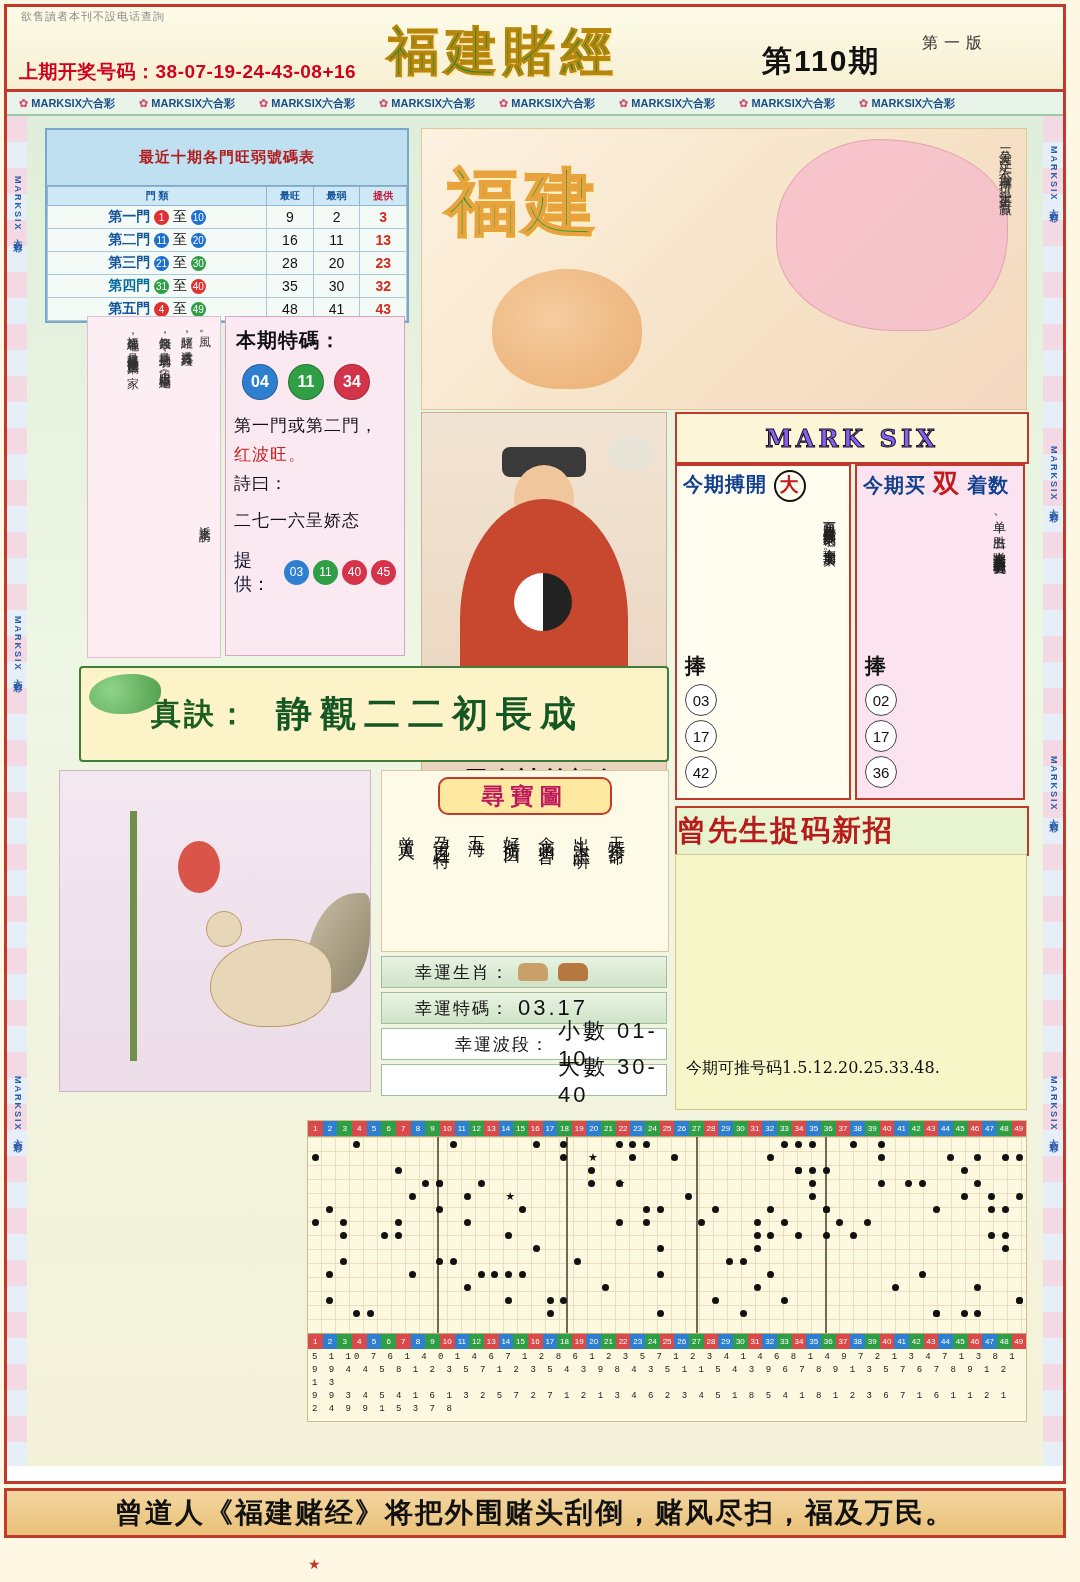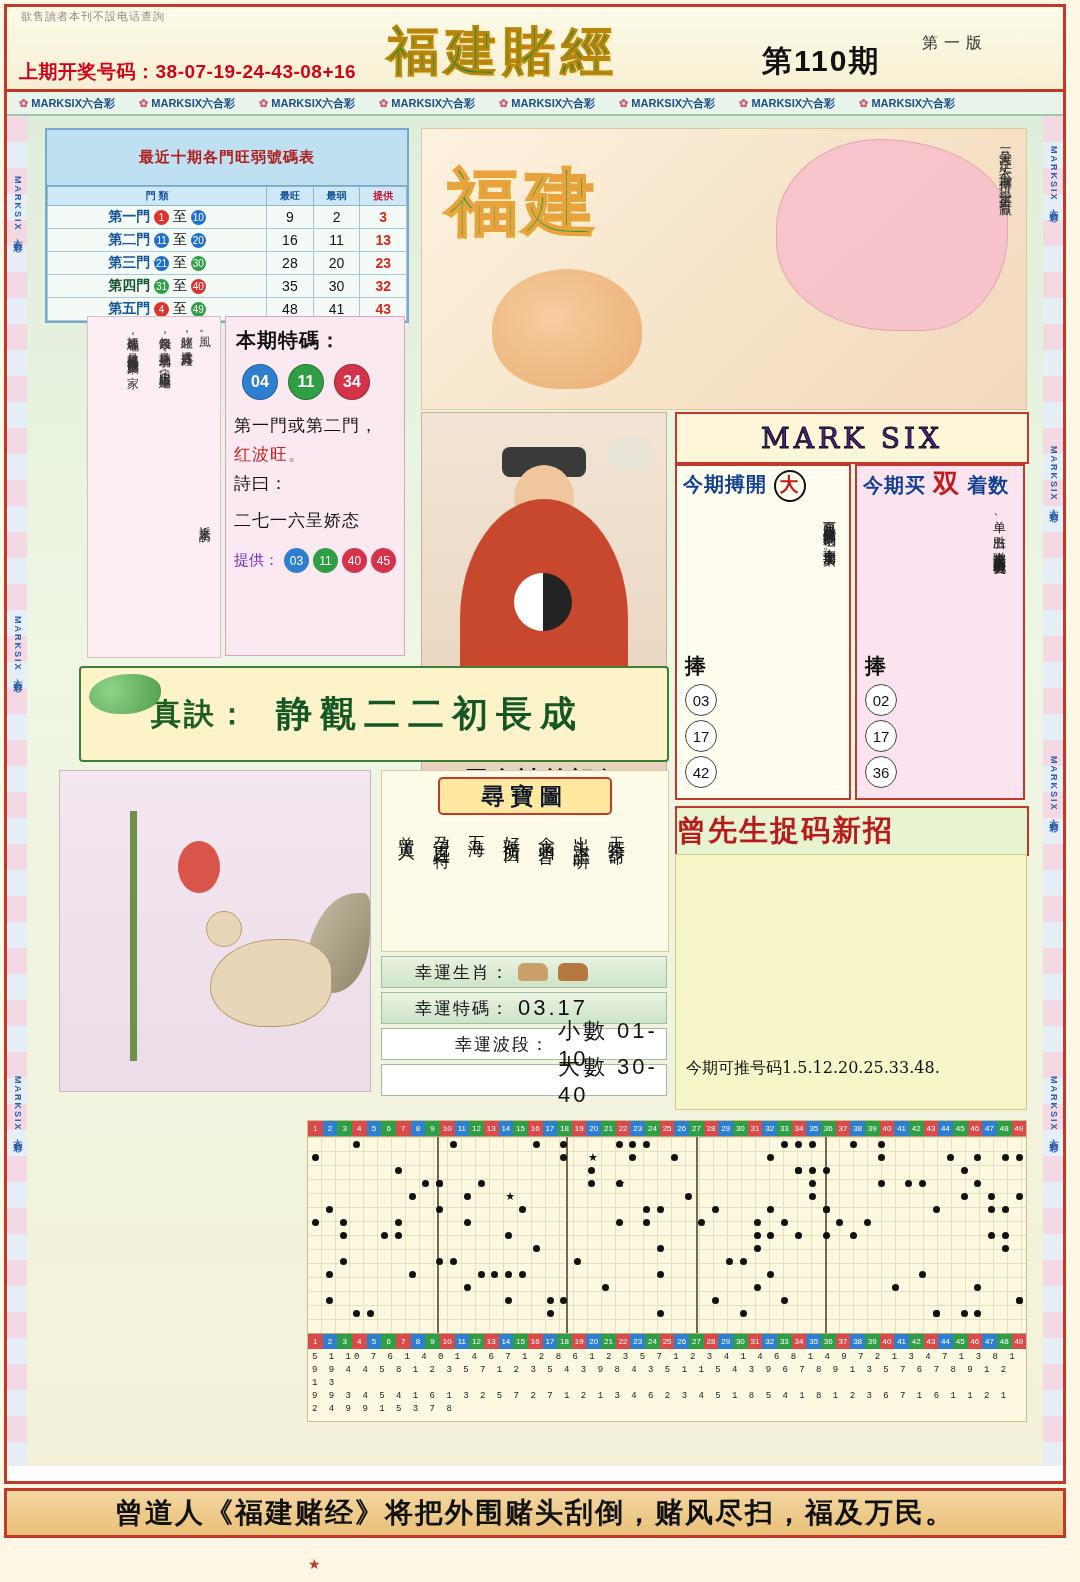--- a/index.html
+++ b/index.html
@@ -46,21 +46,21 @@
   
   .spec{position:absolute;left:196px;top:196px;width:180px;height:340px;background:#fbe9f2;border:1px solid #d4a6c0;padding:6px 8px;box-sizing:border-box;}
   .spec h3{margin:4px 0 10px 2px;font-size:20px;font-weight:bold;color:#111;letter-spacing:1px;font-family:"DejaVu Serif",serif;}
   .balls{display:flex;gap:10px;margin:4px 0 14px 8px;}
   .ball{width:34px;height:34px;border-radius:50%;color:#fff;font-size:16px;font-weight:bold;display:flex;align-items:center;justify-content:center;border:1px solid rgba(0,0,0,.25);}
   .b-blue{background:#2f7fd0;} .b-green{background:#2f9e44;} .b-red{background:#d5334a;}
   .spec p{margin:6px 0;font-size:17px;color:#111;font-family:"DejaVu Serif",serif;letter-spacing:1px;}
   .spec p.red{color:#c81e1e;}
   .poem{font-size:19px;letter-spacing:5px;margin-top:14px !important;}
   .prov-row{display:flex;align-items:center;gap:5px;margin-top:16px;}
-  .prov-row .lbl{font-size:15px;color:#6d28d9;}
+  .prov-row .lbl{font-size:18px;color:#0f172a;}
   .sm{width:25px;height:25px;border-radius:50%;color:#fff;font-size:12px;display:flex;align-items:center;justify-content:center;}
   .s-blue{background:#2f7fd0;} .s-green{background:#2f9e44;} .s-red{background:#d5334a;}
 
   
   .vcol{position:absolute;left:58px;top:196px;width:132px;height:340px;background:#fdeef4;border:1px solid #e0bcd0;}
   .vtxt{position:absolute;writing-mode:vertical-rl;font-size:12px;line-height:1.5;color:#333;letter-spacing:1px;font-family:"DejaVu Serif",serif;}
 
   
   .hero{position:absolute;left:392px;top:8px;width:604px;height:280px;background:linear-gradient(135deg,#fdf2e0,#f6e3c8 55%,#f3d8c0);border:1px solid #e0c79f;overflow:hidden;}
   .hero .hg{position:absolute;left:24px;top:26px;font-size:72px;font-weight:bold;color:#1f9e3c;-webkit-text-stroke:2px #e8a33d;font-family:"DejaVu Serif",serif;letter-spacing:6px;text-shadow:3px 3px 0 #fff3c4;}
@@ -73,21 +73,21 @@
   .sage{position:absolute;left:392px;top:292px;width:244px;height:388px;background:linear-gradient(#f2e4d4,#e7d2bb);border:1px solid #cbb194;overflow:hidden;}
   .sage .robe{position:absolute;left:38px;top:86px;width:168px;height:240px;background:#c8472f;border-radius:50% 50% 12% 12%;}
   .sage .head{position:absolute;left:92px;top:52px;width:60px;height:66px;background:#f0c79c;border-radius:50%;}
   .sage .hat{position:absolute;left:80px;top:34px;width:84px;height:30px;background:#3a3a3a;border-radius:8px;}
   .sage .yin{position:absolute;left:92px;top:160px;width:58px;height:58px;border-radius:50%;background:linear-gradient(90deg,#fff 50%,#222 50%);}
   .sage .cap{position:absolute;left:0;bottom:4px;width:100%;text-align:center;font-size:25px;font-weight:bold;color:#111;letter-spacing:2px;font-family:"DejaVu Serif",serif;}
   .sage .goat{position:absolute;right:12px;top:22px;width:46px;height:34px;background:#e9e4d8;border-radius:50% 50% 40% 40%;}
 
   
   .msbanner{position:absolute;left:646px;top:292px;width:350px;height:48px;background:#fdf6d8;border:2px solid #c0392b;display:flex;align-items:center;justify-content:center;}
-  .msbanner span{font-size:28px;font-weight:normal;letter-spacing:4px;color:#4c1d95;-webkit-text-stroke:1px #111;font-family:"DejaVu Serif",serif;}
+  .msbanner span{font-size:24px;font-weight:bold;letter-spacing:4px;color:#8b5cf6;-webkit-text-stroke:1px #111;font-family:"DejaVu Serif",serif;}
 
   
   .panel{position:absolute;top:344px;height:336px;border:2px solid #c0392b;box-sizing:border-box;}
   .panel.left{left:646px;width:176px;background:#fffdf0;}
   .panel.right{left:826px;width:170px;background:#fbe4ef;}
   .panel .ttl{font-size:20px;font-weight:bold;color:#12408f;text-align:left;padding:4px 4px 2px 6px;letter-spacing:1px;}
   .panel.right .ttl{color:#12408f;}
   .bigchar{display:inline-block;width:28px;height:28px;line-height:26px;text-align:center;border:2px solid #111;border-radius:50%;font-size:19px;color:#c01a1a;font-weight:bold;}
   .bigchar2{font-size:26px;color:#c01a1a;font-weight:bold;border:none;}
   .vnote{position:absolute;writing-mode:vertical-rl;font-size:13px;line-height:1.6;color:#222;letter-spacing:1px;font-family:"DejaVu Serif",serif;}
@@ -104,21 +104,21 @@
   
   .rooster{position:absolute;left:30px;top:650px;width:310px;height:320px;background:linear-gradient(#f3e7f0,#ecdde9);border:1px solid #cbb6c6;overflow:hidden;}
   .rooster .sun{position:absolute;left:118px;top:70px;width:42px;height:52px;background:#d9554a;border-radius:50%;}
   .rooster .bamboo{position:absolute;left:70px;top:40px;width:7px;height:250px;background:#6f8f4a;}
   .rooster .body{position:absolute;left:150px;top:168px;width:120px;height:86px;background:#e7d7b8;border-radius:60% 40% 50% 50%;border:1px solid #b89b6b;}
   .rooster .tail{position:absolute;left:246px;top:122px;width:64px;height:100px;background:linear-gradient(120deg,#c9c0a8,#8d8468);border-radius:80% 10% 60% 20%;}
   .rooster .head{position:absolute;left:146px;top:140px;width:34px;height:34px;background:#e7d7b8;border-radius:50%;border:1px solid #b89b6b;}
 
   
   .scrollbox{position:absolute;left:352px;top:650px;width:286px;height:180px;background:#fdfbe8;border:1px solid #d8c9a0;}
-  .scrollbox .hdr{margin:6px auto 4px;width:170px;height:34px;background:#ffe9a0;border:2px solid #c0392b;border-radius:5px;display:flex;align-items:center;justify-content:center;font-size:23px;font-weight:bold;color:#0f172a;letter-spacing:6px;font-family:"DejaVu Serif",serif;}
+  .scrollbox .hdr{margin:6px auto 4px;width:170px;height:34px;background:#ffe9a0;border:2px solid #c0392b;border-radius:10px;display:flex;align-items:center;justify-content:center;font-size:23px;font-weight:bold;color:#be185d;letter-spacing:6px;font-family:"DejaVu Serif",serif;}
   .scrollbox .verse{position:absolute;left:14px;top:52px;display:flex;flex-direction:row-reverse;gap:12px;}
   .scrollbox .verse div{writing-mode:vertical-rl;font-size:17px;letter-spacing:4px;color:#111;font-family:"DejaVu Serif",serif;}
 
   
   .lucky{position:absolute;left:352px;top:836px;width:286px;}
   .lrow{display:flex;align-items:center;height:30px;border:1px solid #9fbf9f;margin-bottom:4px;background:linear-gradient(#e9f3e2,#cfe3c8);}
   .lrow .lab{width:128px;text-align:right;padding-right:8px;font-size:17px;color:#111;font-family:"DejaVu Serif",serif;letter-spacing:2px;}
   .lrow .val{flex:1;display:flex;align-items:center;gap:10px;font-size:19px;color:#111;}
   .dotred{width:20px;height:20px;border-radius:50%;background:#d0342c;}
   .zodiac{width:30px;height:18px;background:#caa06a;border-radius:6px 8px 4px 4px;}
@@ -215,21 +215,21 @@
                   <td>11</td>
                   <td class="prov">13</td>
                 </tr>
                 <tr>
                   <td><b style="color:#15539b">第三門</b> <span class="circ cb">21</span> 至 <span class="circ cg">30</span></td>
                   <td>28</td>
                   <td>20</td>
                   <td class="prov">23</td>
                 </tr>
                 <tr>
-                  <td><b style="color:#14532d">第四門</b> <span class="circ cg">31</span> 至 <span class="circ cr">40</span></td>
+                  <td><b style="color:#0369a1">第四門</b> <span class="circ cg">31</span> 至 <span class="circ cr">40</span></td>
                   <td>35</td>
                   <td>30</td>
                   <td class="prov">32</td>
                 </tr>
                 <tr>
                   <td><b style="color:#15539b">第五門</b> <span class="circ cr">4</span> 至 <span class="circ cg">49</span></td>
                   <td>48</td>
                   <td>41</td>
                   <td class="prov">43</td>
                 </tr>

